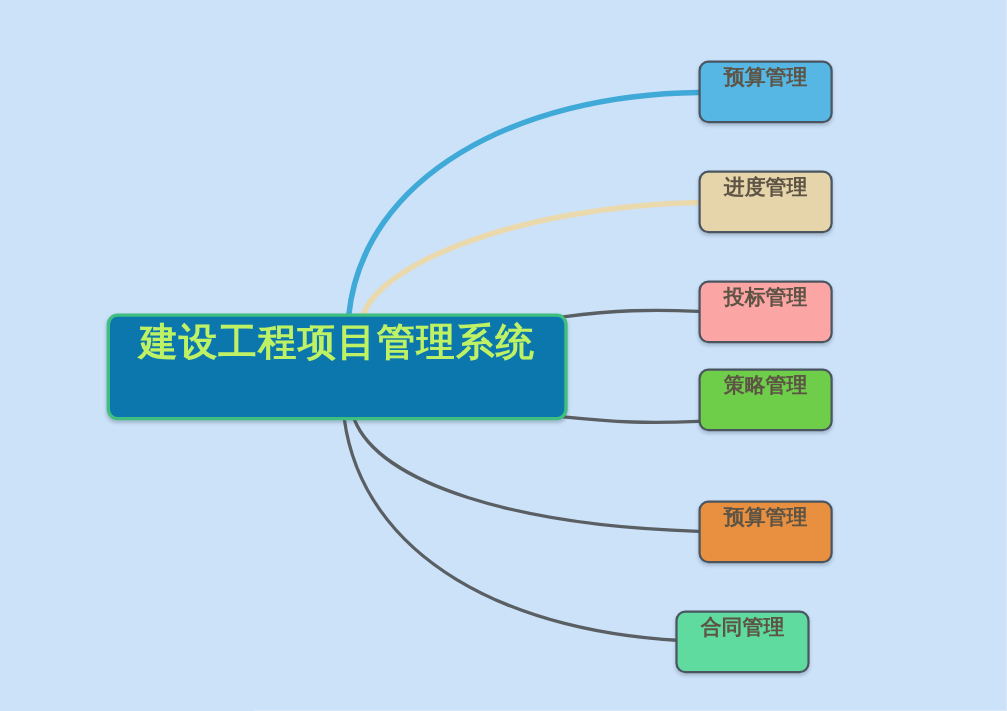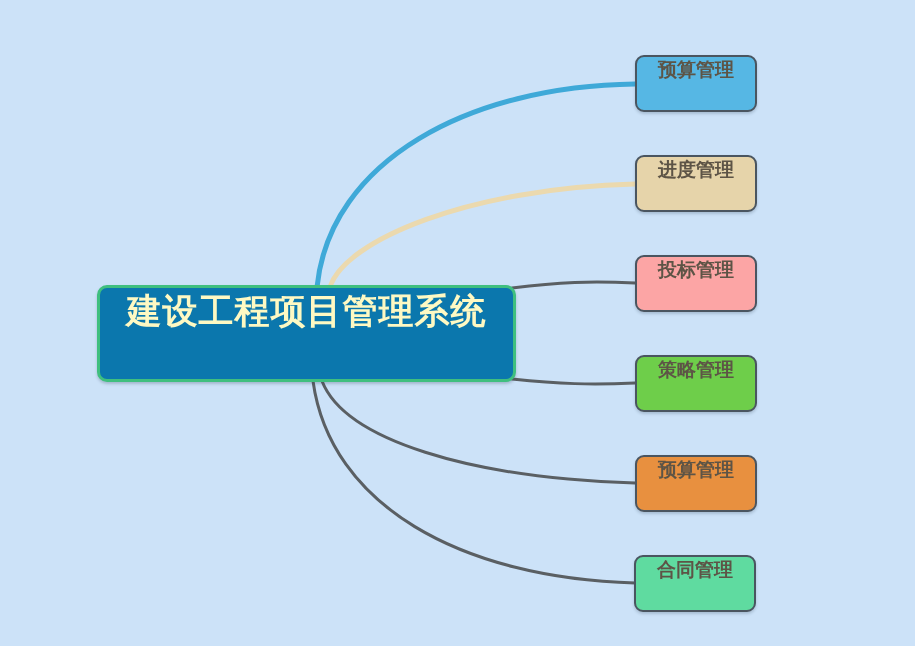--- a/index.html
+++ b/index.html
@@ -74,41 +74,41 @@
 
     <path d="M 512,288 C 560,282 590,281 635,283" fill="none" stroke="#5a5f63" stroke-width="3" stroke-linecap="round"></path>
 
     <path d="M 512,379 C 560,384 590,385 635,383" fill="none" stroke="#5a5f63" stroke-width="3" stroke-linecap="round"></path>
 
     <path d="M 322,381 C 345,440 470,478 635,483" fill="none" stroke="#5a5f63" stroke-width="3" stroke-linecap="round"></path>
 
     <path d="M 313,381 C 330,505 460,578 635,583" fill="none" stroke="#5a5f63" stroke-width="3" stroke-linecap="round"></path>
   </svg>
 
-  <div class="node" id="root-node" style="left: 97px; top: 285px; width: 419px; height: 97px; background: rgb(11, 119, 173); border-color: rgb(63, 191, 127); color: #fef9c3;">
+  <div class="node" id="root-node" style="left: 97px; top: 285px; width: 419px; height: 97px; background: rgb(11, 119, 173); border-color: rgb(63, 191, 127); color: #bef264;">
     <span>建设工程项目管理系统</span>
   </div>
 
   <div class="node leaf" style="top: 55px; left: 635px; width: 122px; height: 57px; background: rgb(86, 183, 228); border-color: rgb(74, 85, 96); color: rgb(93, 84, 70);">
     <span>预算管理</span>
   </div>
 
   <div class="node leaf" style="top: 155px; left: 635px; width: 122px; height: 57px; background: rgb(230, 212, 170); border-color: rgb(74, 85, 96); color: rgb(93, 84, 70);">
     <span>进度管理</span>
   </div>
 
   <div class="node leaf" style="top: 255px; left: 635px; width: 122px; height: 57px; background: #fca5a5; border-color: rgb(74, 85, 96); color: rgb(93, 84, 70);">
     <span>投标管理</span>
   </div>
 
-  <div class="node leaf" style="top: 355px; left: 635px; width: 122px; height: 57px; background: rgb(110, 206, 74); border-color: rgb(74, 85, 96); color: rgb(93, 84, 70);">
+  <div class="node leaf" style="top: 335px; left: 635px; width: 122px; height: 57px; background: rgb(110, 206, 74); border-color: rgb(74, 85, 96); color: rgb(93, 84, 70);">
     <span>策略管理</span>
   </div>
 
   <div class="node leaf" style="top: 455px; left: 635px; width: 122px; height: 57px; background: rgb(232, 144, 63); border-color: rgb(74, 85, 96); color: rgb(93, 84, 70);">
     <span>预算管理</span>
   </div>
 
-  <div class="node leaf" style="top: 555px; left: 634px; width: 122px; height: 57px; background: rgb(95, 219, 160); border-color: rgb(74, 85, 96); color: rgb(93, 84, 70);">
+  <div class="node leaf" style="top: 555px; left: 614px; width: 122px; height: 57px; background: rgb(95, 219, 160); border-color: rgb(74, 85, 96); color: rgb(93, 84, 70);">
     <span>合同管理</span>
   </div>
 
 </div>
 
 </body></html>

